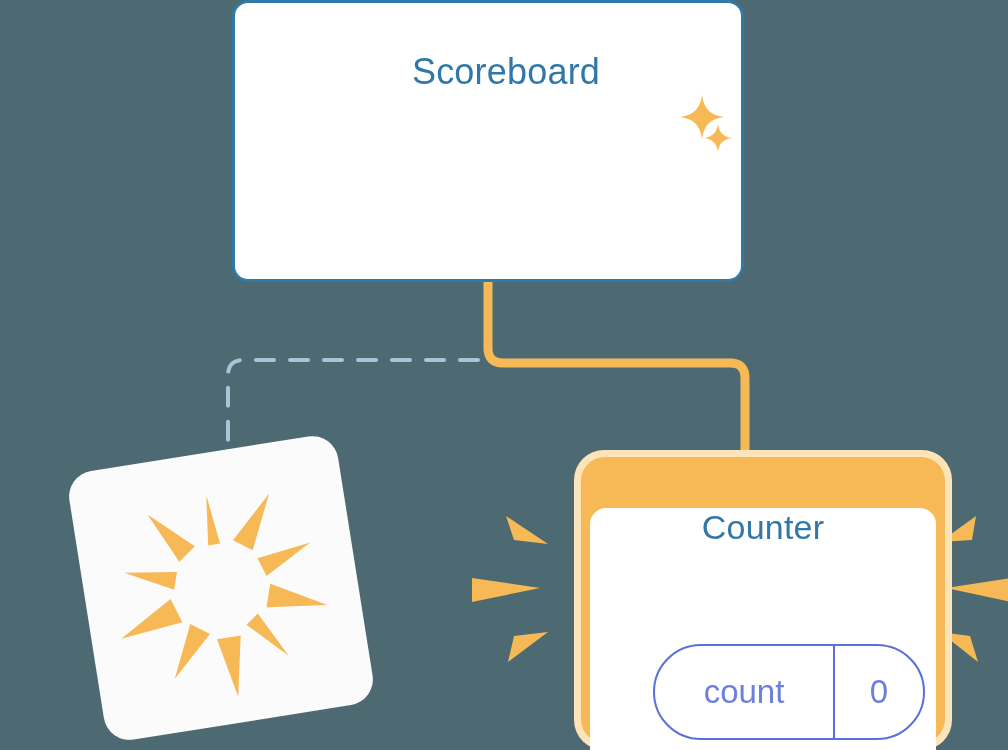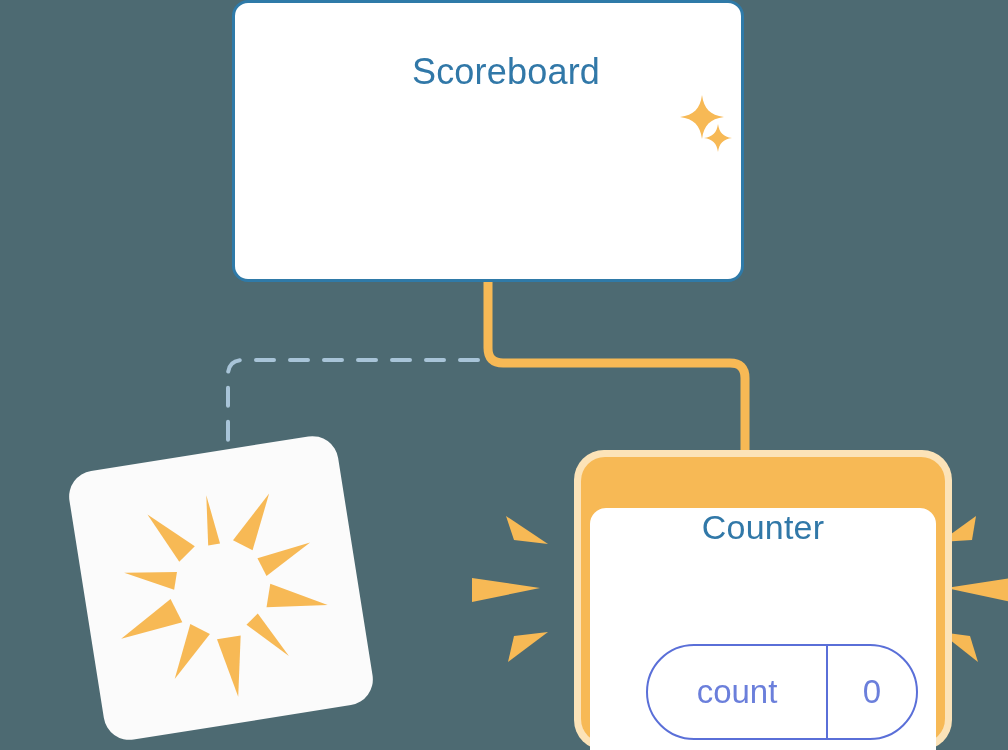--- a/index.html
+++ b/index.html
@@ -149,21 +149,21 @@
     position: relative;
   }
 
   .counter-face .card-title {
     margin-top: 42px;
     font-size: 34px;
   }
 
   .pill-plain {
     position: absolute;
-    left: 56px;
+    left: 63px;
     top: 136px;
     width: 272px;
     height: 96px;
     border: 2px solid #5a6fd8;
     border-radius: 48px;
     background: #ffffff;
     display: flex;
     align-items: stretch;
   }
 

